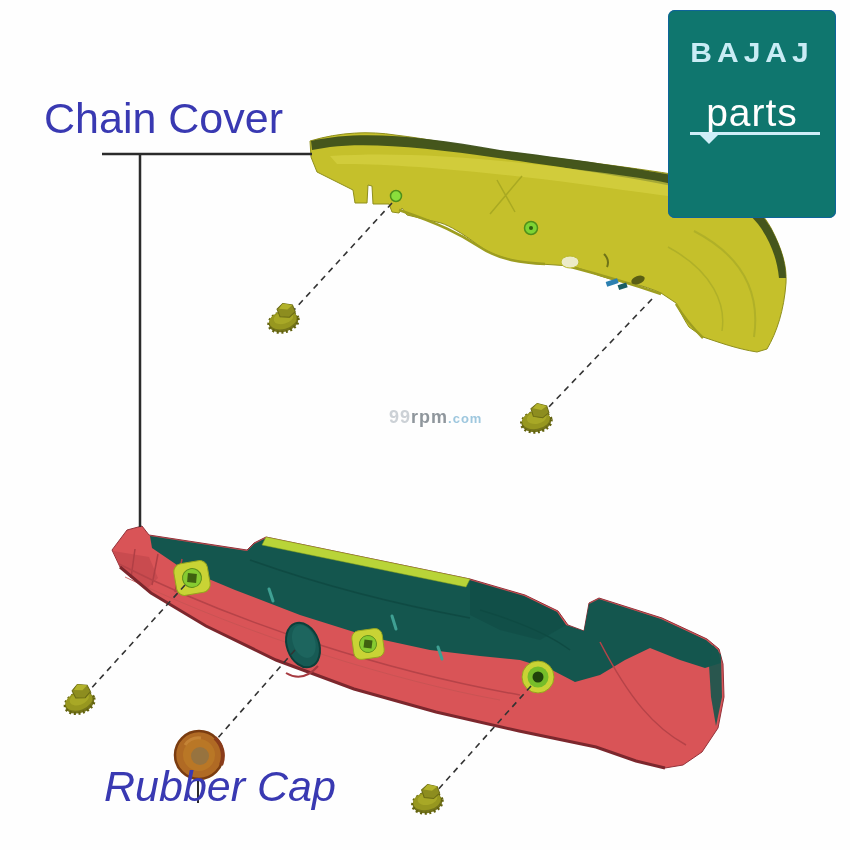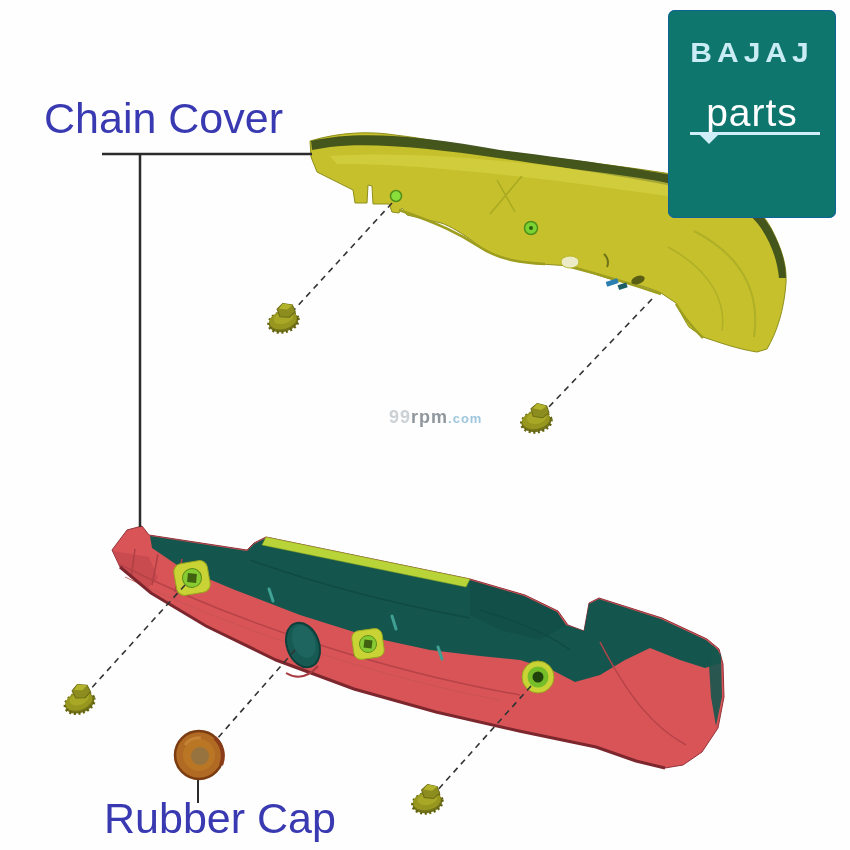--- a/index.html
+++ b/index.html
@@ -6,21 +6,21 @@
   .canvas{
     position:relative;width:850px;height:850px;background:#fefefe;overflow:hidden;
     font-family:"Liberation Sans",sans-serif;
   }
   .diagram-svg{position:absolute;left:0;top:0;}
   .part-label{
     position:absolute;color:#3939b2;font-size:43px;line-height:1.05;
     font-family:"Liberation Sans",sans-serif;letter-spacing:0px;text-align:center;
   }
   .label-chain-cover{left:44px;top:96px;}
-  .label-rubber-cap{left:104px;top:796px;}
+  .label-rubber-cap{left:104px;top:764px;font-style:italic;}
   .watermark{
     position:absolute;left:381px;top:407px;font-size:18px;letter-spacing:1px;
     font-family:Liberation Sans, sans-serif;white-space:nowrap;margin-left:8px;
   }
   .wm-prefix{color:#ccd1d6;font-weight:700;}
   .wm-body{color:#8f969c;font-weight:700;}
   .wm-tld{color:#9ec7de;font-size:13px;font-weight:700;}
   .logo{
     position:absolute;left:668px;top:10px;width:168px;height:208px;
     background:#0f766e;border-radius:7px;box-shadow:0 0 0 1px #0e649a inset;

